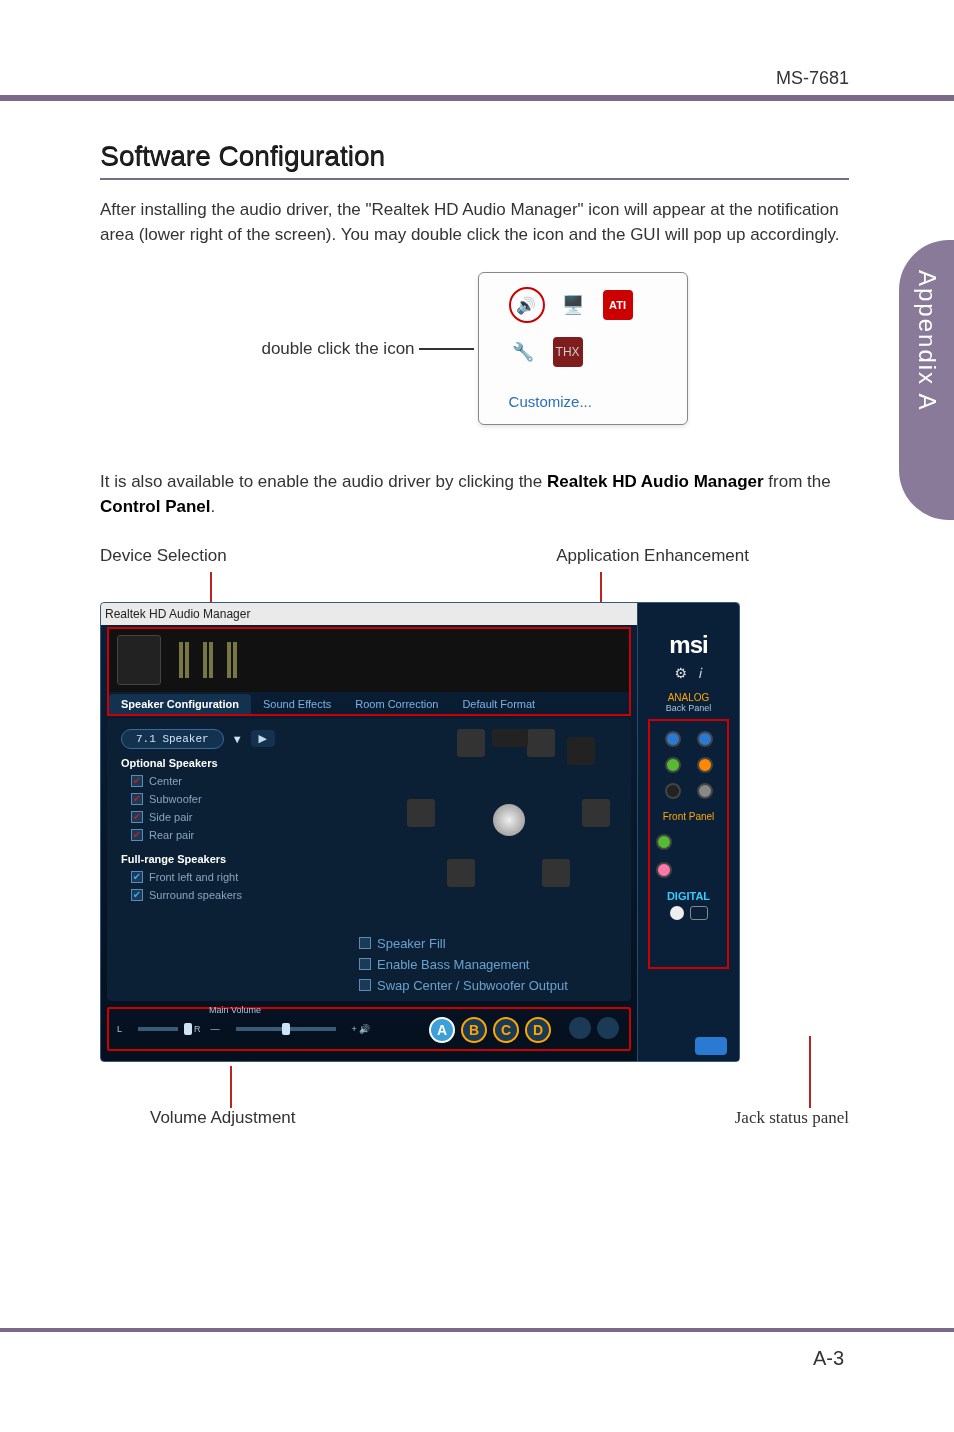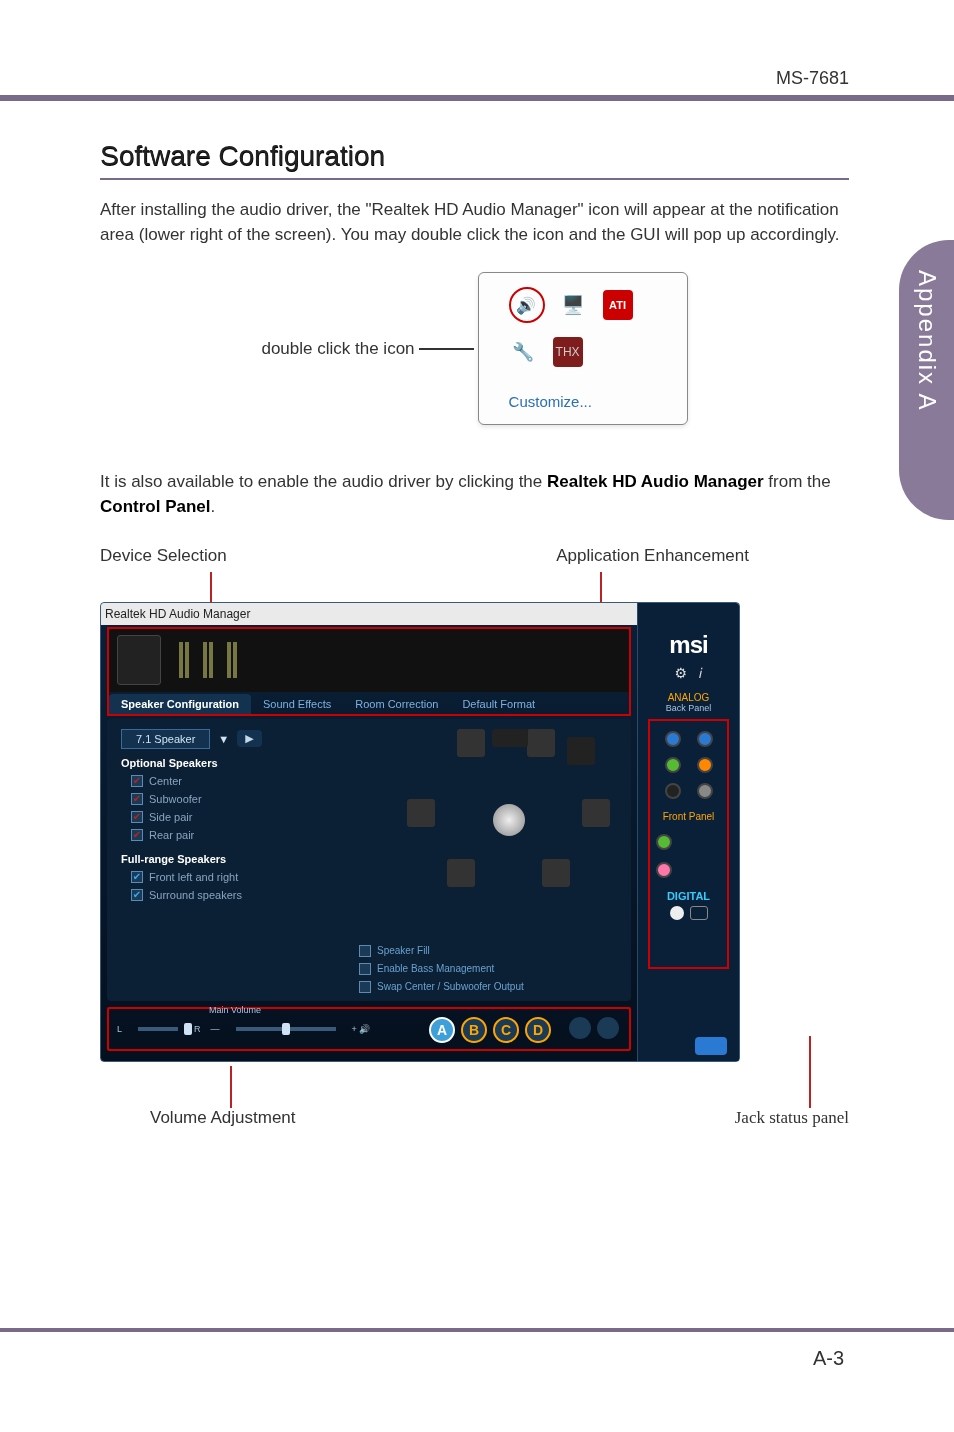--- a/index.html
+++ b/index.html
@@ -186,33 +186,33 @@
     top:116px; left:6px; right:108px; bottom:60px;
     background:#0b2034;
     border-radius:4px;
     padding:10px 14px;
     font-size:11px;
   }
   .sel71{
     display:flex;align-items:center;gap:8px;margin-bottom:8px;
   }
   .dd{
-    background:#12324f;border:1px solid #3a6a9a;border-radius:0;
-    padding:3px 14px;color:#cfe3f5;font-size:11px;
+    background:#12324f;border:1px solid #3a6a9a;border-radius:10px;
+    padding:3px 14px;color:#cfe3f5;font-size:11px;font-family:Liberation Mono, monospace;
   }
   .tri{color:#cfe3f5;}
   .play{background:#12324f;border-radius:4px;padding:2px 8px;}
   .sec-title{font-weight:bold;color:#fff;margin-top:6px;}
   .chkrow{display:flex;align-items:center;gap:6px;margin-top:6px;color:#88a5bf;margin-left:10px;}
   .chk{width:12px;height:12px;background:#1a3a55;border:1px solid #5a8ab5;display:inline-flex;align-items:center;justify-content:center;color:#b22;font-size:10px;}
   .chk.blue{color:#3af;}
   .speaker-diagram{position:absolute; right:14px; top:10px; width:220px; height:160px;}
   .spkbox{position:absolute;width:28px;height:28px;background:#333;border-radius:3px;}
   .center-ball{position:absolute;left:96px;top:75px;width:32px;height:32px;background:radial-gradient(#eee,#888);border-radius:50%;}
-  .bottom-chks{position:absolute; left:252px; bottom:8px; font-size:10px;}
+  .bottom-chks{position:absolute; left:252px; bottom:8px; font-size:13px;}
   .bottom-chks .chkrow{color:#6aa0d0;margin-left:0;}
   .sq{width:12px;height:12px;background:#1a3a55;border:1px solid #5a8ab5;}
   .footer-strip{
     position:absolute; bottom:10px; left:6px; right:108px;
     height:44px;
     border:2px solid #c00;
     border-radius:2px;
     display:flex;
     align-items:center;
     padding:0 8px;

